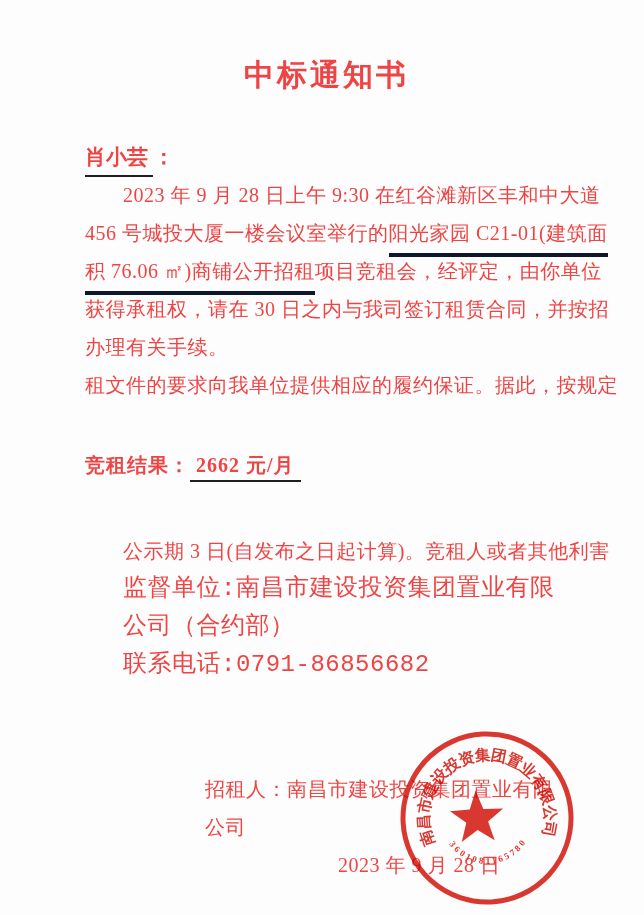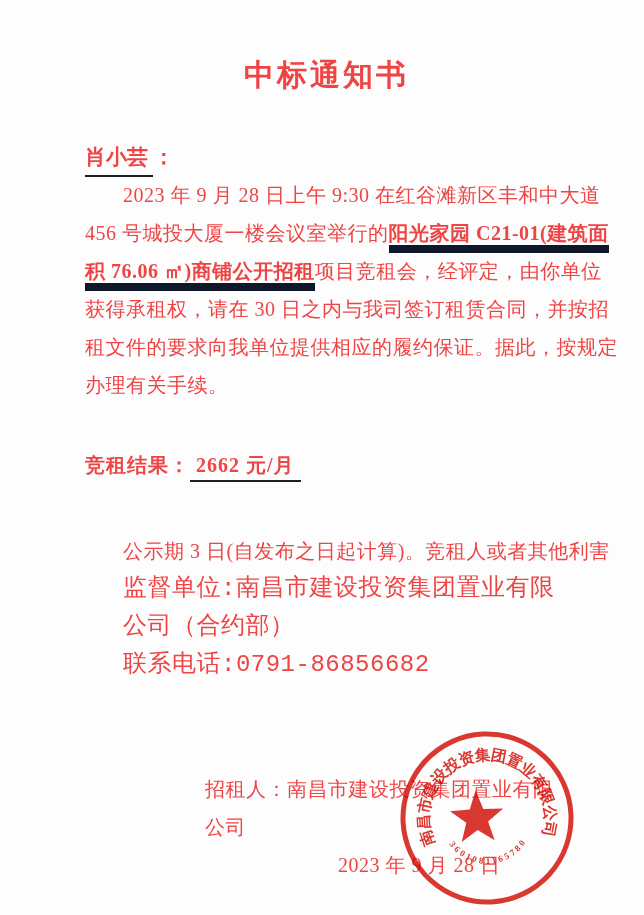--- a/index.html
+++ b/index.html
@@ -39,23 +39,23 @@
   .para{
     font-size:20px;
     line-height:38px;
     letter-spacing:0.5px;
   }
   .para1{margin-top:4px;}
   .para2{margin-top:48px;}
   .line{white-space:nowrap;}
   .indent{padding-left:38px;}
   .hl{
-    font-weight:700;
-    border-bottom:8px solid #0f172a;
-    padding-bottom:1px;
+    font-weight:400;
+    border-bottom:4px solid #0f172a;
+    padding-bottom:9px;
   }
   .result-line{
     margin-top:42px;
     font-size:20px;
     line-height:38px;
     font-weight:700;
     letter-spacing:1px;
   }
   .result-value{
     border-bottom:2px solid #1f1f1f;
@@ -106,22 +106,22 @@
 
     <h1 class="doc-title">中标通知书</h1>
 
     <div class="recipient"><span class="uname">肖小芸 </span><span>：</span></div>
 
     <div class="para para1">
       <div class="line indent"><span>2023 年 9 月 28 日上午 9:30 在红谷滩新区丰和中大道</span></div>
       <div class="line"><span>456 号城投大厦一楼会议室举行的</span><span class="hl">阳光家园 C21-01(建筑面</span></div>
       <div class="line"><span class="hl">积 76.06 ㎡)商铺公开招租</span><span>项目竞租会，经评定，由你单位</span></div>
       <div class="line"><span>获得承租权，请在 30 日之内与我司签订租赁合同，并按招</span></div>
+      <div class="line"><span>办理有关手续。</span></div>
       <div class="line"><span>租文件的要求向我单位提供相应的履约保证。据此，按规定</span></div>
-      <div class="line"><span>办理有关手续。</span></div>
     </div>
 
     <div class="result-line"><span>竞租结果：</span><span class="result-value"> 2662 元/月 </span></div>
 
     <div class="para para2">
       <div class="line indent"><span>公示期 3 日(自发布之日起计算)。竞租人或者其他利害</span></div>
     </div>
 
     <div class="info-line">监督单位:南昌市建设投资集团置业有限公司（合约部）</div>
     <div class="info-line">联系电话:0791-86856682</div>

